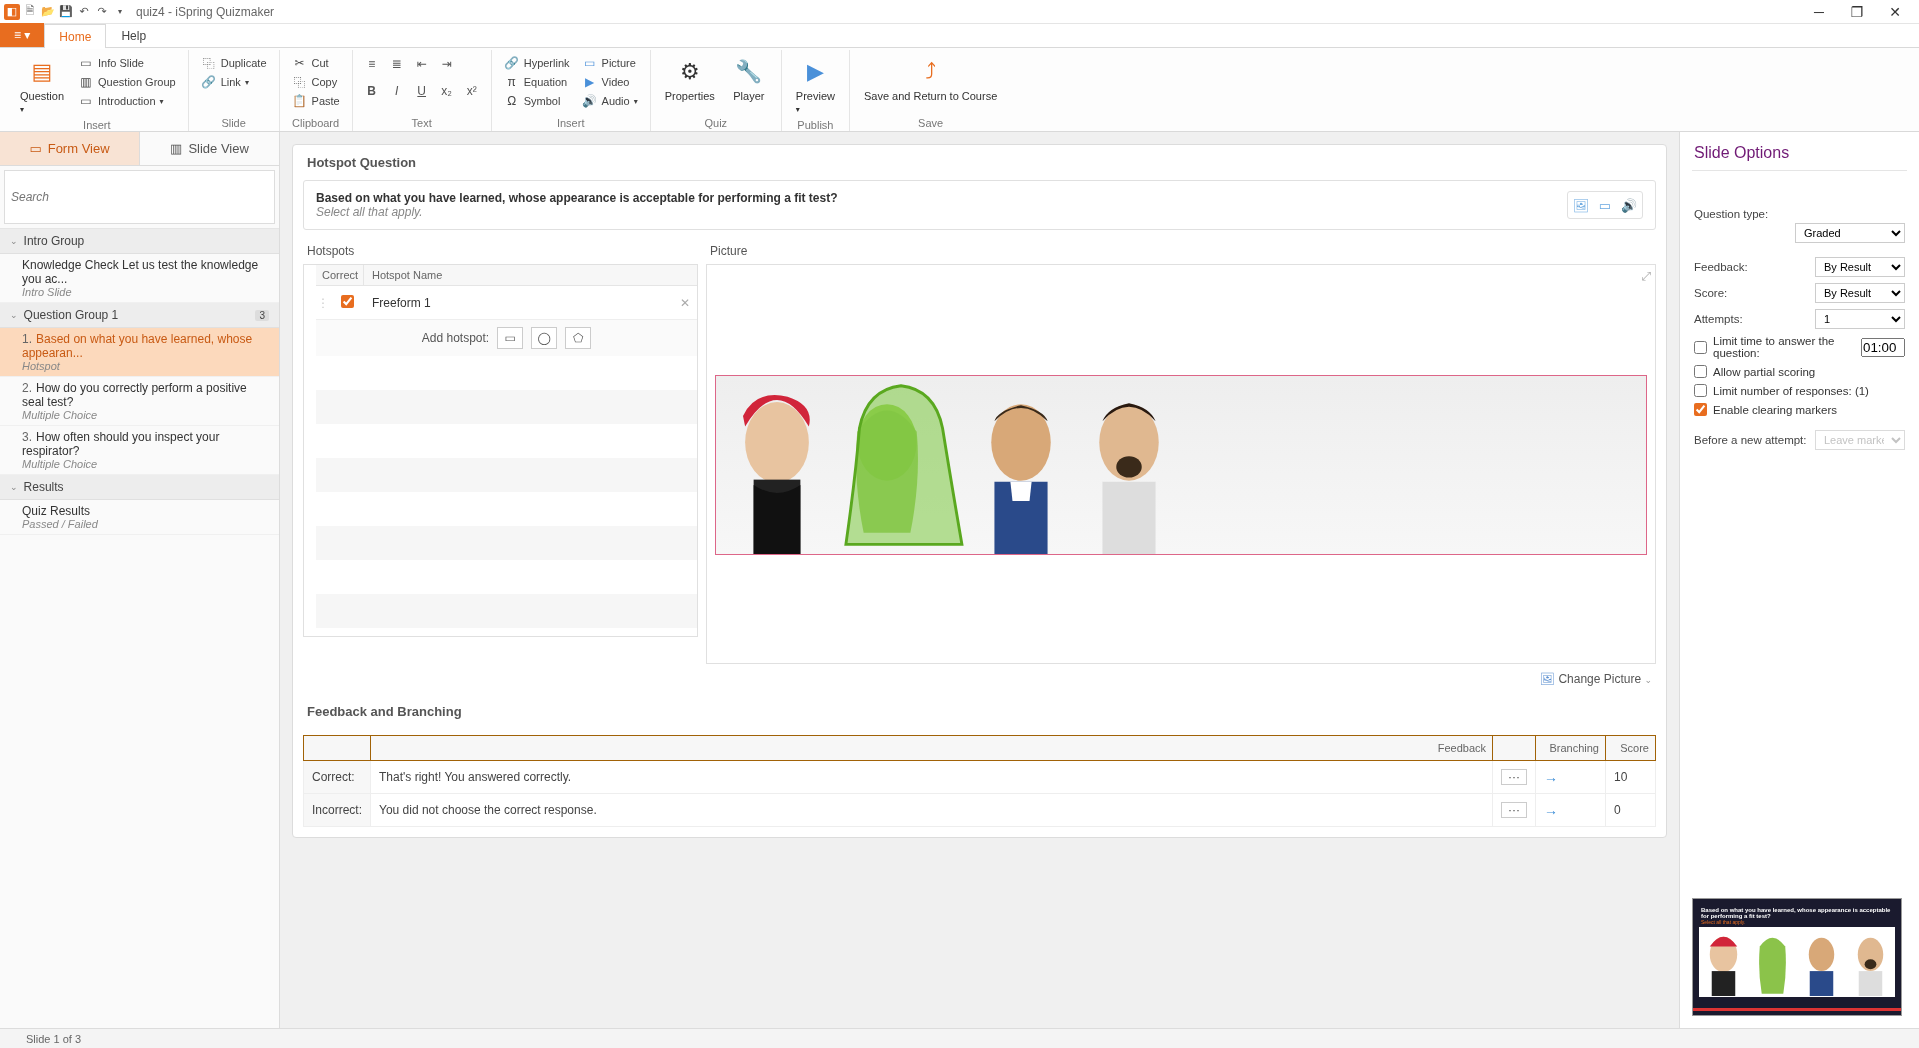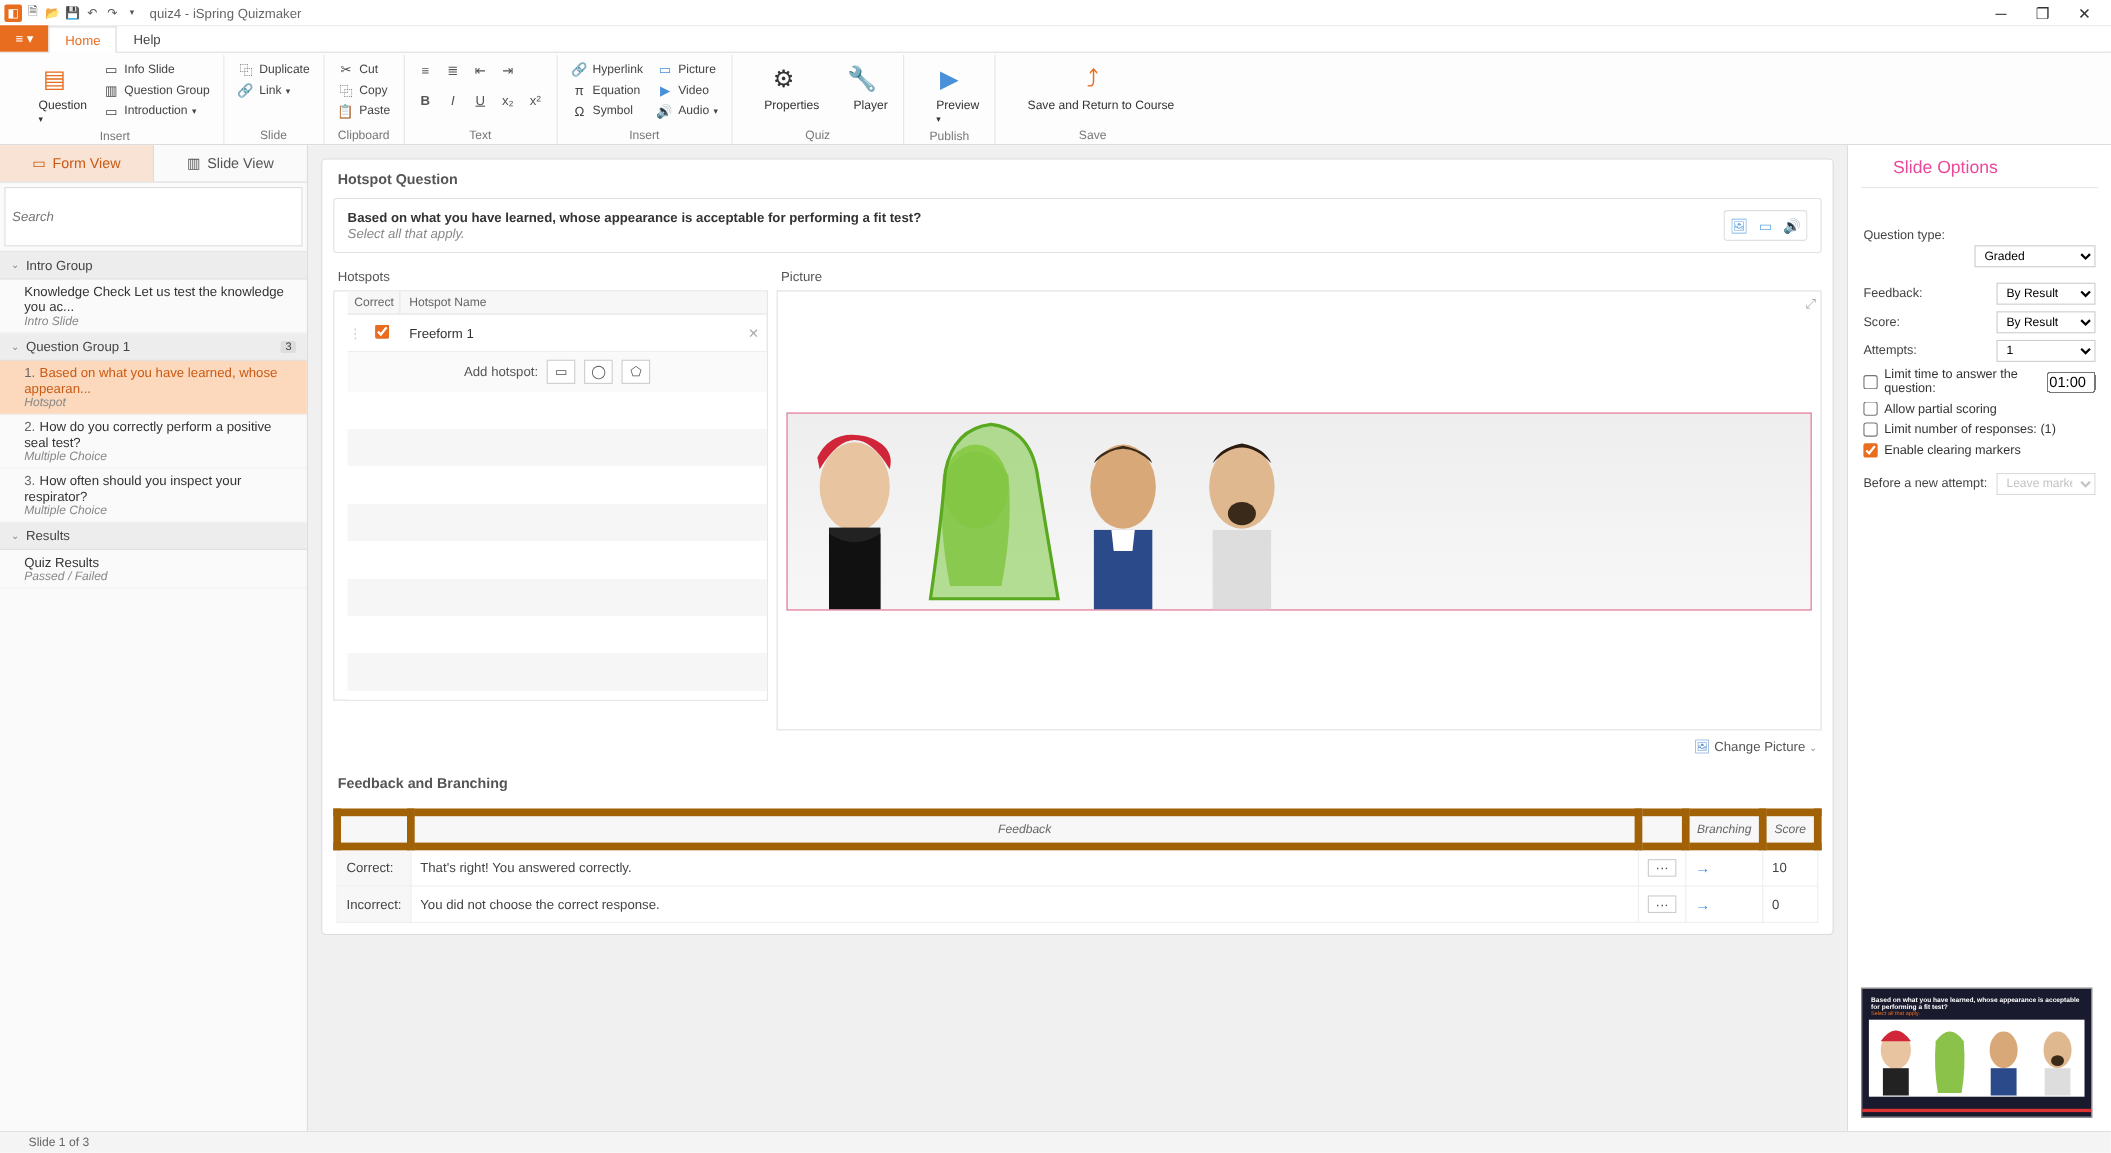--- a/index.html
+++ b/index.html
@@ -22,21 +22,21 @@
 .ribbontabs .tab.active::after{content:'';position:absolute;left:0;right:0;bottom:-1px;height:1px;background:#fff;}
 
 
 .ribbon { height: 84px; display:flex; background:#fdfdfd; border-bottom:1px solid #d9d9d9; padding:2px 6px 0 6px;}
 .rgroup { display:flex; flex-direction:column; align-items:center; padding:0 8px; border-right:1px solid #e5e5e5;}
 .rgroup:last-child{border-right:none;}
 .rgroup .rbody{flex:1; display:flex; align-items:flex-start; gap:4px; padding-top:4px;}
 .rgroup .rlabel{font-size:11px; color:#777; padding:2px 0;text-align:right;}
 .rbtn-big { display:flex; flex-direction:column; align-items:center; gap:2px; padding:2px 6px; cursor:pointer; min-width:48px;}
 .rbtn-big .ricon{width:32px;height:32px;display:flex;align-items:center;justify-content:center;font-size:22px;}
-.rbtn-big .rtxt{font-size:11px; line-height:1.1;margin-left:15px;}
+.rbtn-big .rtxt{font-size:11px; line-height:1.1;}
 .rcol { display:flex; flex-direction:column; gap:1px;}
 .rbtn-s { display:flex; align-items:center; gap:4px; padding:1px 4px; cursor:pointer; font-size:11px; color:#444; white-space:nowrap;}
 .rbtn-s .ic{width:16px;height:16px;display:inline-flex;align-items:center;justify-content:center;font-size:12px;}
 .rrow{display:flex;gap:3px;}
 .tbtn{width:22px;height:20px;border:1px solid transparent;display:flex;align-items:center;justify-content:center;font-size:12px;color:#555;cursor:pointer;}
 
 
 .main { display:flex; height: calc(100vh - 24px - 24px - 84px - 20px); }
 .leftpanel { width: 280px; border-right:1px solid #dcdcdc; display:flex; flex-direction:column; background:#fafafa;}
 .viewtoggle { display:flex; height:34px; border-bottom:1px solid #dcdcdc;}
@@ -90,29 +90,29 @@
 .face svg{width:100%;height:100%;}
 .face.f1{left:6px;}
 .face.f2{left:116px;}
 .face.f3{left:250px;}
 .face.f4{left:358px;}
 .hotspot-shape{position:absolute;left:110px;top:4px;width:150px;height:174px;}
 .changepic{text-align:right;padding:8px 4px;font-size:12px;color:#555;cursor:pointer;}
 .changepic .chev2{color:#999;font-size:9px;}
 .fb-section{margin:6px 10px 10px 10px;}
 .fbtable{border:1px solid #e0e0e0;width:100%;border-collapse:collapse;font-size:12px;}
-.fbtable th{background:#f7f7f7;font-weight:normal;color:#666;padding:6px;border:7px solid #a16207;text-align:center;font-size:11px;font-style:italic;}
+.fbtable th{background:#f7f7f7;font-weight:normal;color:#666;padding:6px;border:1px solid #a16207;text-align:right;font-size:11px;}
 .fbtable td{padding:8px;border:1px solid #eee;color:#444;}
 .fbtable .lbl{background:#f7f7f7;width:64px;}
 .dots{border:1px solid #ccc;padding:0 6px;cursor:pointer;background:#fff;}
 .arrow{color:#3a8bd6;font-size:14px;}
 
 
 .rightpanel{width:240px;border-left:1px solid #dcdcdc;background:#fff;display:flex;flex-direction:column;}
-.rp-title{font-size:16px;color:#ec4899;padding:12px 14px 8px;margin-left:27px;}
+.rp-title{font-size:16px;color:#701a75;padding:12px 14px 8px;}
 .rp-divider{height:1px;background:#e5e5e5;margin:0 12px 10px;}
 .rp-row{display:flex;align-items:center;padding:3px 14px;font-size:11.5px;color:#444;gap:6px;}
 .rp-row label{flex:1;}
 .rp-row select,.rp-row .combo{width:90px;border:1px solid #ccc;font-size:11px;padding:2px 4px;background:#fff;}
 .rp-row .wide{width:110px;margin-top:39px;}
 .rp-chk{display:flex;align-items:center;gap:6px;padding:3px 14px;font-size:11.5px;}
 .rp-chk input{accent-color:#e86d1f;}
 .rp-spacer{height:8px;}
 .thumbwrap{margin-top:auto;padding:12px;}
 .thumb{width:210px;height:118px;background:#1a1a2e;border:1px solid #999;position:relative;padding:8px;}

